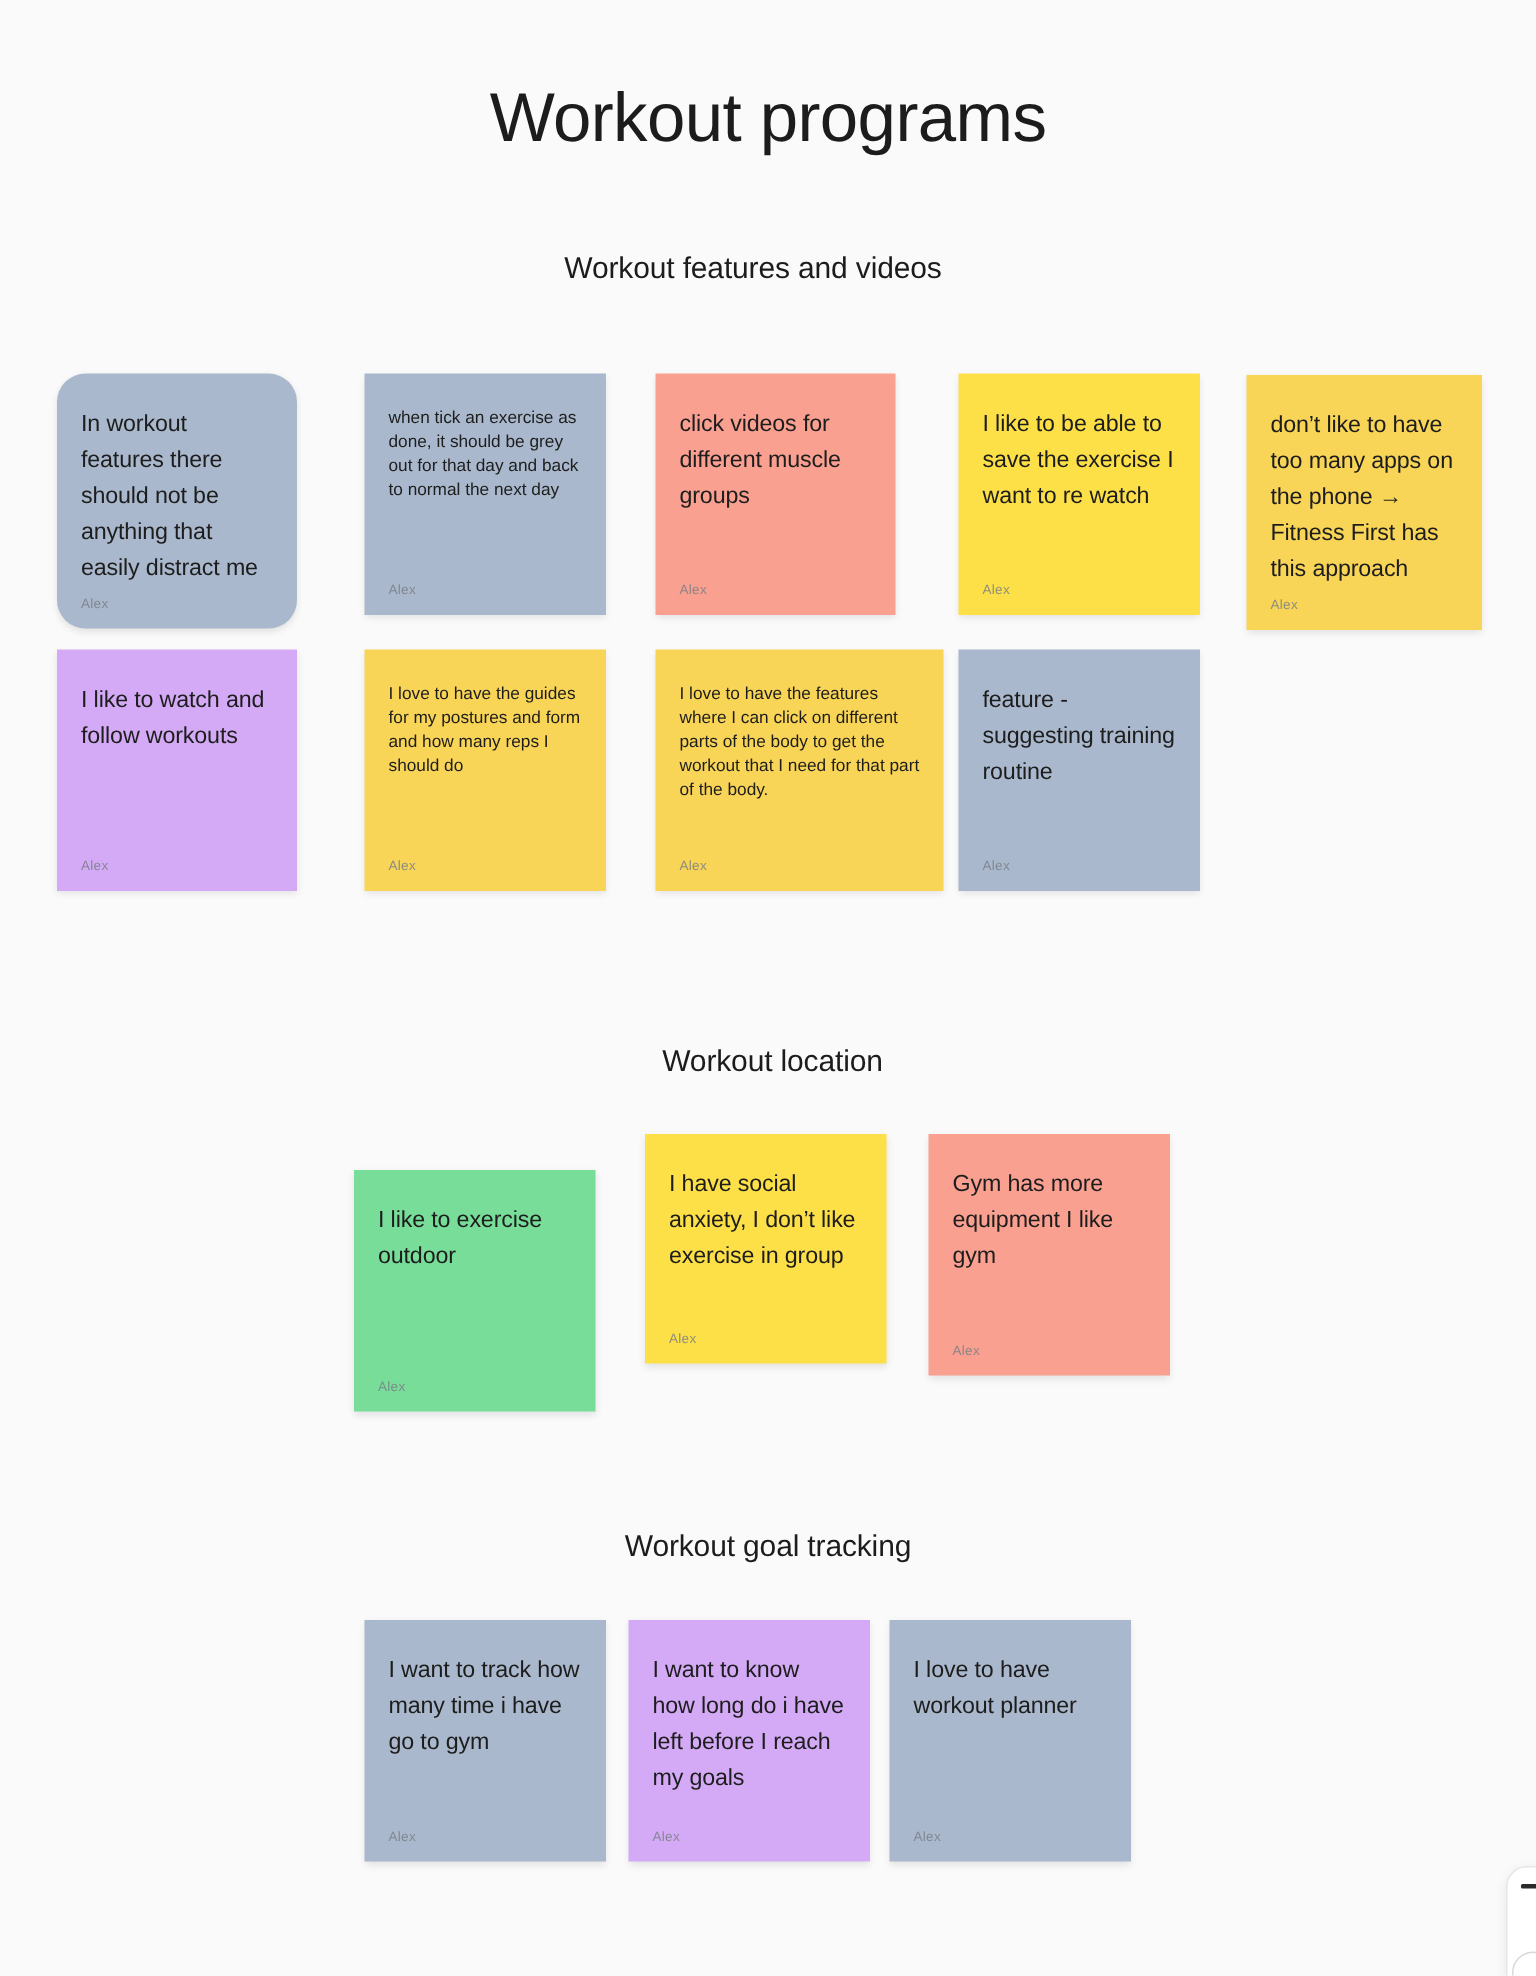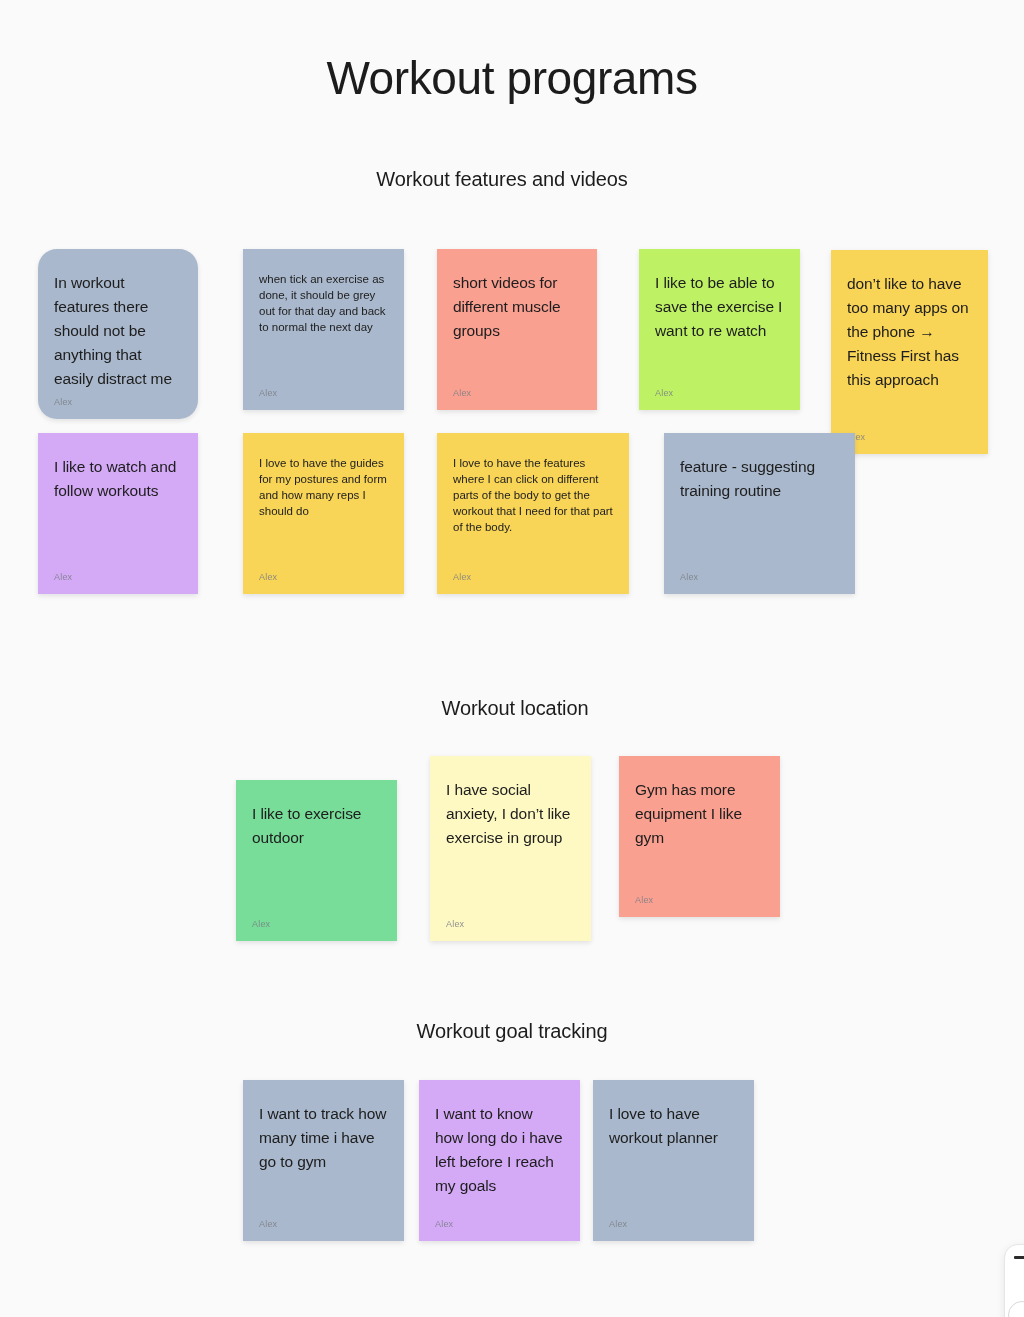--- a/index.html
+++ b/index.html
@@ -125,52 +125,52 @@
   <div id="notes-layer">
       <div class="note" style="left: 38px; top: 249px; width: 160px; height: 170px; background: rgb(169, 184, 204); border-radius: 19px;">
         <div class="body">In workout features there should not be anything that easily distract me</div>
         <div class="author">Alex</div>
       </div>
       <div class="note small" style="left: 243px; top: 249px; width: 161px; height: 161px; background: rgb(169, 184, 204);">
         <div class="body">when tick an exercise as done, it should be grey out for that day and back to normal the next day</div>
         <div class="author">Alex</div>
       </div>
       <div class="note" style="left: 437px; top: 249px; width: 160px; height: 161px; background: rgb(249, 160, 145);">
-        <div class="body">short videos for different muscle groups</div>
+        <div class="body">click videos for different muscle groups</div>
         <div class="author">Alex</div>
       </div>
-      <div class="note" style="left: 639px; top: 249px; width: 161px; height: 161px; background: #bef264;">
+      <div class="note" style="left: 639px; top: 249px; width: 161px; height: 161px; background: #fde047;">
         <div class="body">I like to be able to save the exercise I want to re watch</div>
         <div class="author">Alex</div>
       </div>
-      <div class="note" style="left: 831px; top: 250px; width: 157px; height: 204px; background: rgb(248, 212, 87);">
+      <div class="note" style="left: 831px; top: 250px; width: 157px; height: 170px; background: rgb(248, 212, 87);">
         <div class="body">don’t like to have too many apps on the phone → Fitness First has this approach</div>
         <div class="author">Alex</div>
       </div>
       <div class="note" style="left: 38px; top: 433px; width: 160px; height: 161px; background: rgb(212, 170, 247);">
         <div class="body">I like to watch and follow workouts</div>
         <div class="author">Alex</div>
       </div>
       <div class="note small" style="left: 243px; top: 433px; width: 161px; height: 161px; background: rgb(248, 212, 87);">
         <div class="body">I love to have the guides for my postures and form and how many reps I should do</div>
         <div class="author">Alex</div>
       </div>
       <div class="note small" style="left: 437px; top: 433px; width: 192px; height: 161px; background: rgb(248, 212, 87);">
         <div class="body">I love to have the features where I can click on different parts of the body to get the workout that I need for that part of the body.</div>
         <div class="author">Alex</div>
       </div>
-      <div class="note" style="left: 664px; top: 433px; width: 191px; height: 161px; background: rgb(169, 184, 204);">
+      <div class="note" style="left: 639px; top: 433px; width: 161px; height: 161px; background: rgb(169, 184, 204);">
         <div class="body">feature - suggesting training routine</div>
         <div class="author">Alex</div>
       </div>
       <div class="note" style="left: 236px; top: 780px; width: 161px; height: 161px; background: rgb(119, 221, 153);">
         <div class="body">I like to exercise outdoor</div>
         <div class="author">Alex</div>
       </div>
-      <div class="note" style="left: 430px; top: 756px; width: 161px; height: 185px; background: #fef9c3;">
+      <div class="note" style="left: 430px; top: 756px; width: 161px; height: 153px; background: #fde047;">
         <div class="body">I have social anxiety, I don’t like exercise in group</div>
         <div class="author">Alex</div>
       </div>
       <div class="note" style="left: 619px; top: 756px; width: 161px; height: 161px; background: rgb(249, 160, 145);">
         <div class="body">Gym has more equipment I like gym</div>
         <div class="author">Alex</div>
       </div>
       <div class="note" style="left: 243px; top: 1080px; width: 161px; height: 161px; background: rgb(169, 184, 204);">
         <div class="body">I want to track how many time i have go to gym</div>
         <div class="author">Alex</div>

